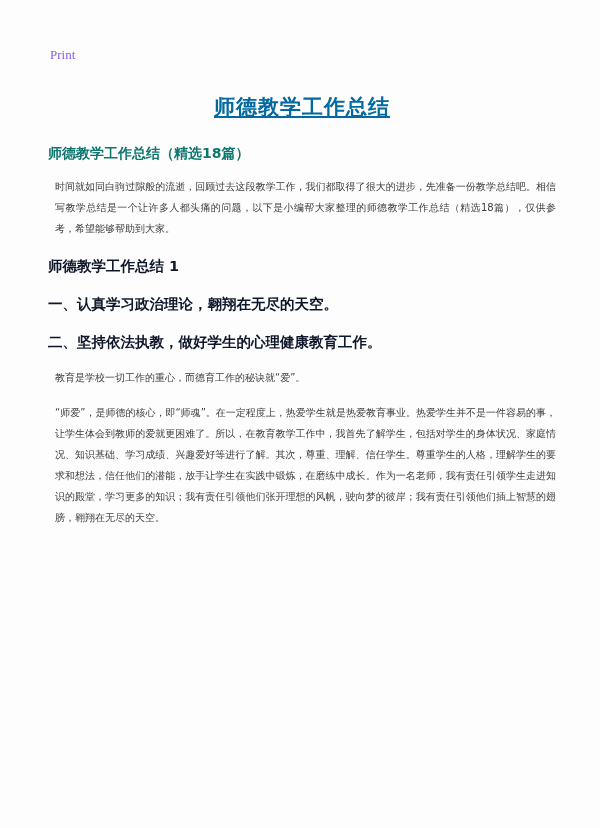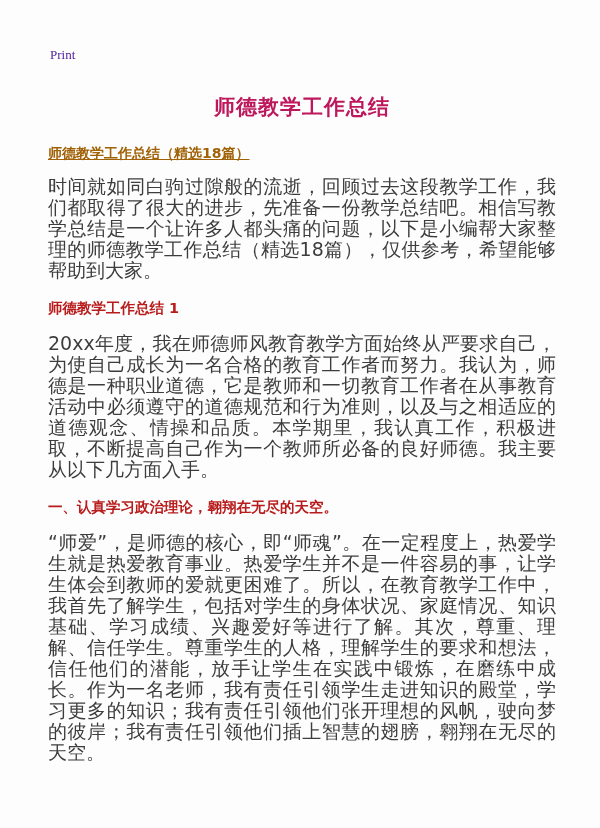--- a/index.html
+++ b/index.html
@@ -14,74 +14,75 @@
     box-sizing: border-box;
     background: #fdfdfd;
     padding: 44px 44px 0 48px;
     color: #3d3d3d;
     font-family: "DejaVu Sans", sans-serif;
     overflow: hidden;
   }
   .print-link {
     font-family: "Liberation Serif", "DejaVu Serif", serif;
     font-size: 13px;
-    color: #4c1d95;
+    color: #8b5cf6;
     margin: 0 0 16px 2px;
     cursor: pointer;
     display: inline-block;
   }
   .doc-title {
     font-size: 21px;
     font-weight: bold;
     text-align: center;
-    color: #be185d;
+    color: #0369a1;
     margin: 14px 0 24px 0;
     letter-spacing: 1px;
+    text-decoration: underline;
   }
   .doc-subtitle {
     font-size: 14px;
     font-weight: bold;
-    color: #a16207;
+    color: #0f766e;
     margin: 0 0 11px 0;
-    text-decoration: underline;
   }
   .para {
-    font-size: 19px;
+    font-size: 10px;
     line-height: 21px;
     text-align: justify;
-    margin: 13px 0 14px 0;
+    margin: 13px 0 14px 7px;
     word-break: break-all;
   }
   .sec-heading {
     font-size: 14.5px;
     line-height: 21px;
     font-weight: bold;
-    color: #b91c1c;
+    color: #0f172a;
     margin: 17px 0 14px 0;
   }
 </style>
 </head>
 <body>
 
 <div class="page">
 
   <div class="print-link">Print</div>
 
   <h1 class="doc-title">师德教学工作总结</h1>
 
   <h2 class="doc-subtitle">师德教学工作总结（精选18篇）</h2>
 
   <p class="para">时间就如同白驹过隙般的流逝，回顾过去这段教学工作，我们都取得了很大的进步，先准备一份教学总结吧。相信写教学总结是一个让许多人都头痛的问题，以下是小编帮大家整理的师德教学工作总结（精选18篇），仅供参考，希望能够帮助到大家。</p>
 
   <h3 class="sec-heading">师德教学工作总结 1</h3>
 
-  <p class="para">20xx年度，我在师德师风教育教学方面始终从严要求自己，为使自己成长为一名合格的教育工作者而努力。我认为，师德是一种职业道德，它是教师和一切教育工作者在从事教育活动中必须遵守的道德规范和行为准则，以及与之相适应的道德观念、情操和品质。本学期里，我认真工作，积极进取，不断提高自己作为一个教师所必备的良好师德。我主要从以下几方面入手。</p>
 
   <h3 class="sec-heading">一、认真学习政治理论，翱翔在无尽的天空。</h3>
 
 
+  <h3 class="sec-heading">二、坚持依法执教，做好学生的心理健康教育工作。</h3>
 
+  <p class="para">教育是学校一切工作的重心，而德育工作的秘诀就“爱”。</p>
 
   <p class="para">“师爱”，是师德的核心，即“师魂”。在一定程度上，热爱学生就是热爱教育事业。热爱学生并不是一件容易的事，让学生体会到教师的爱就更困难了。所以，在教育教学工作中，我首先了解学生，包括对学生的身体状况、家庭情况、知识基础、学习成绩、兴趣爱好等进行了解。其次，尊重、理解、信任学生。尊重学生的人格，理解学生的要求和想法，信任他们的潜能，放手让学生在实践中锻炼，在磨练中成长。作为一名老师，我有责任引领学生走进知识的殿堂，学习更多的知识；我有责任引领他们张开理想的风帆，驶向梦的彼岸；我有责任引领他们插上智慧的翅膀，翱翔在无尽的天空。</p>
 
   
 
 </div>
 
 </body></html>

